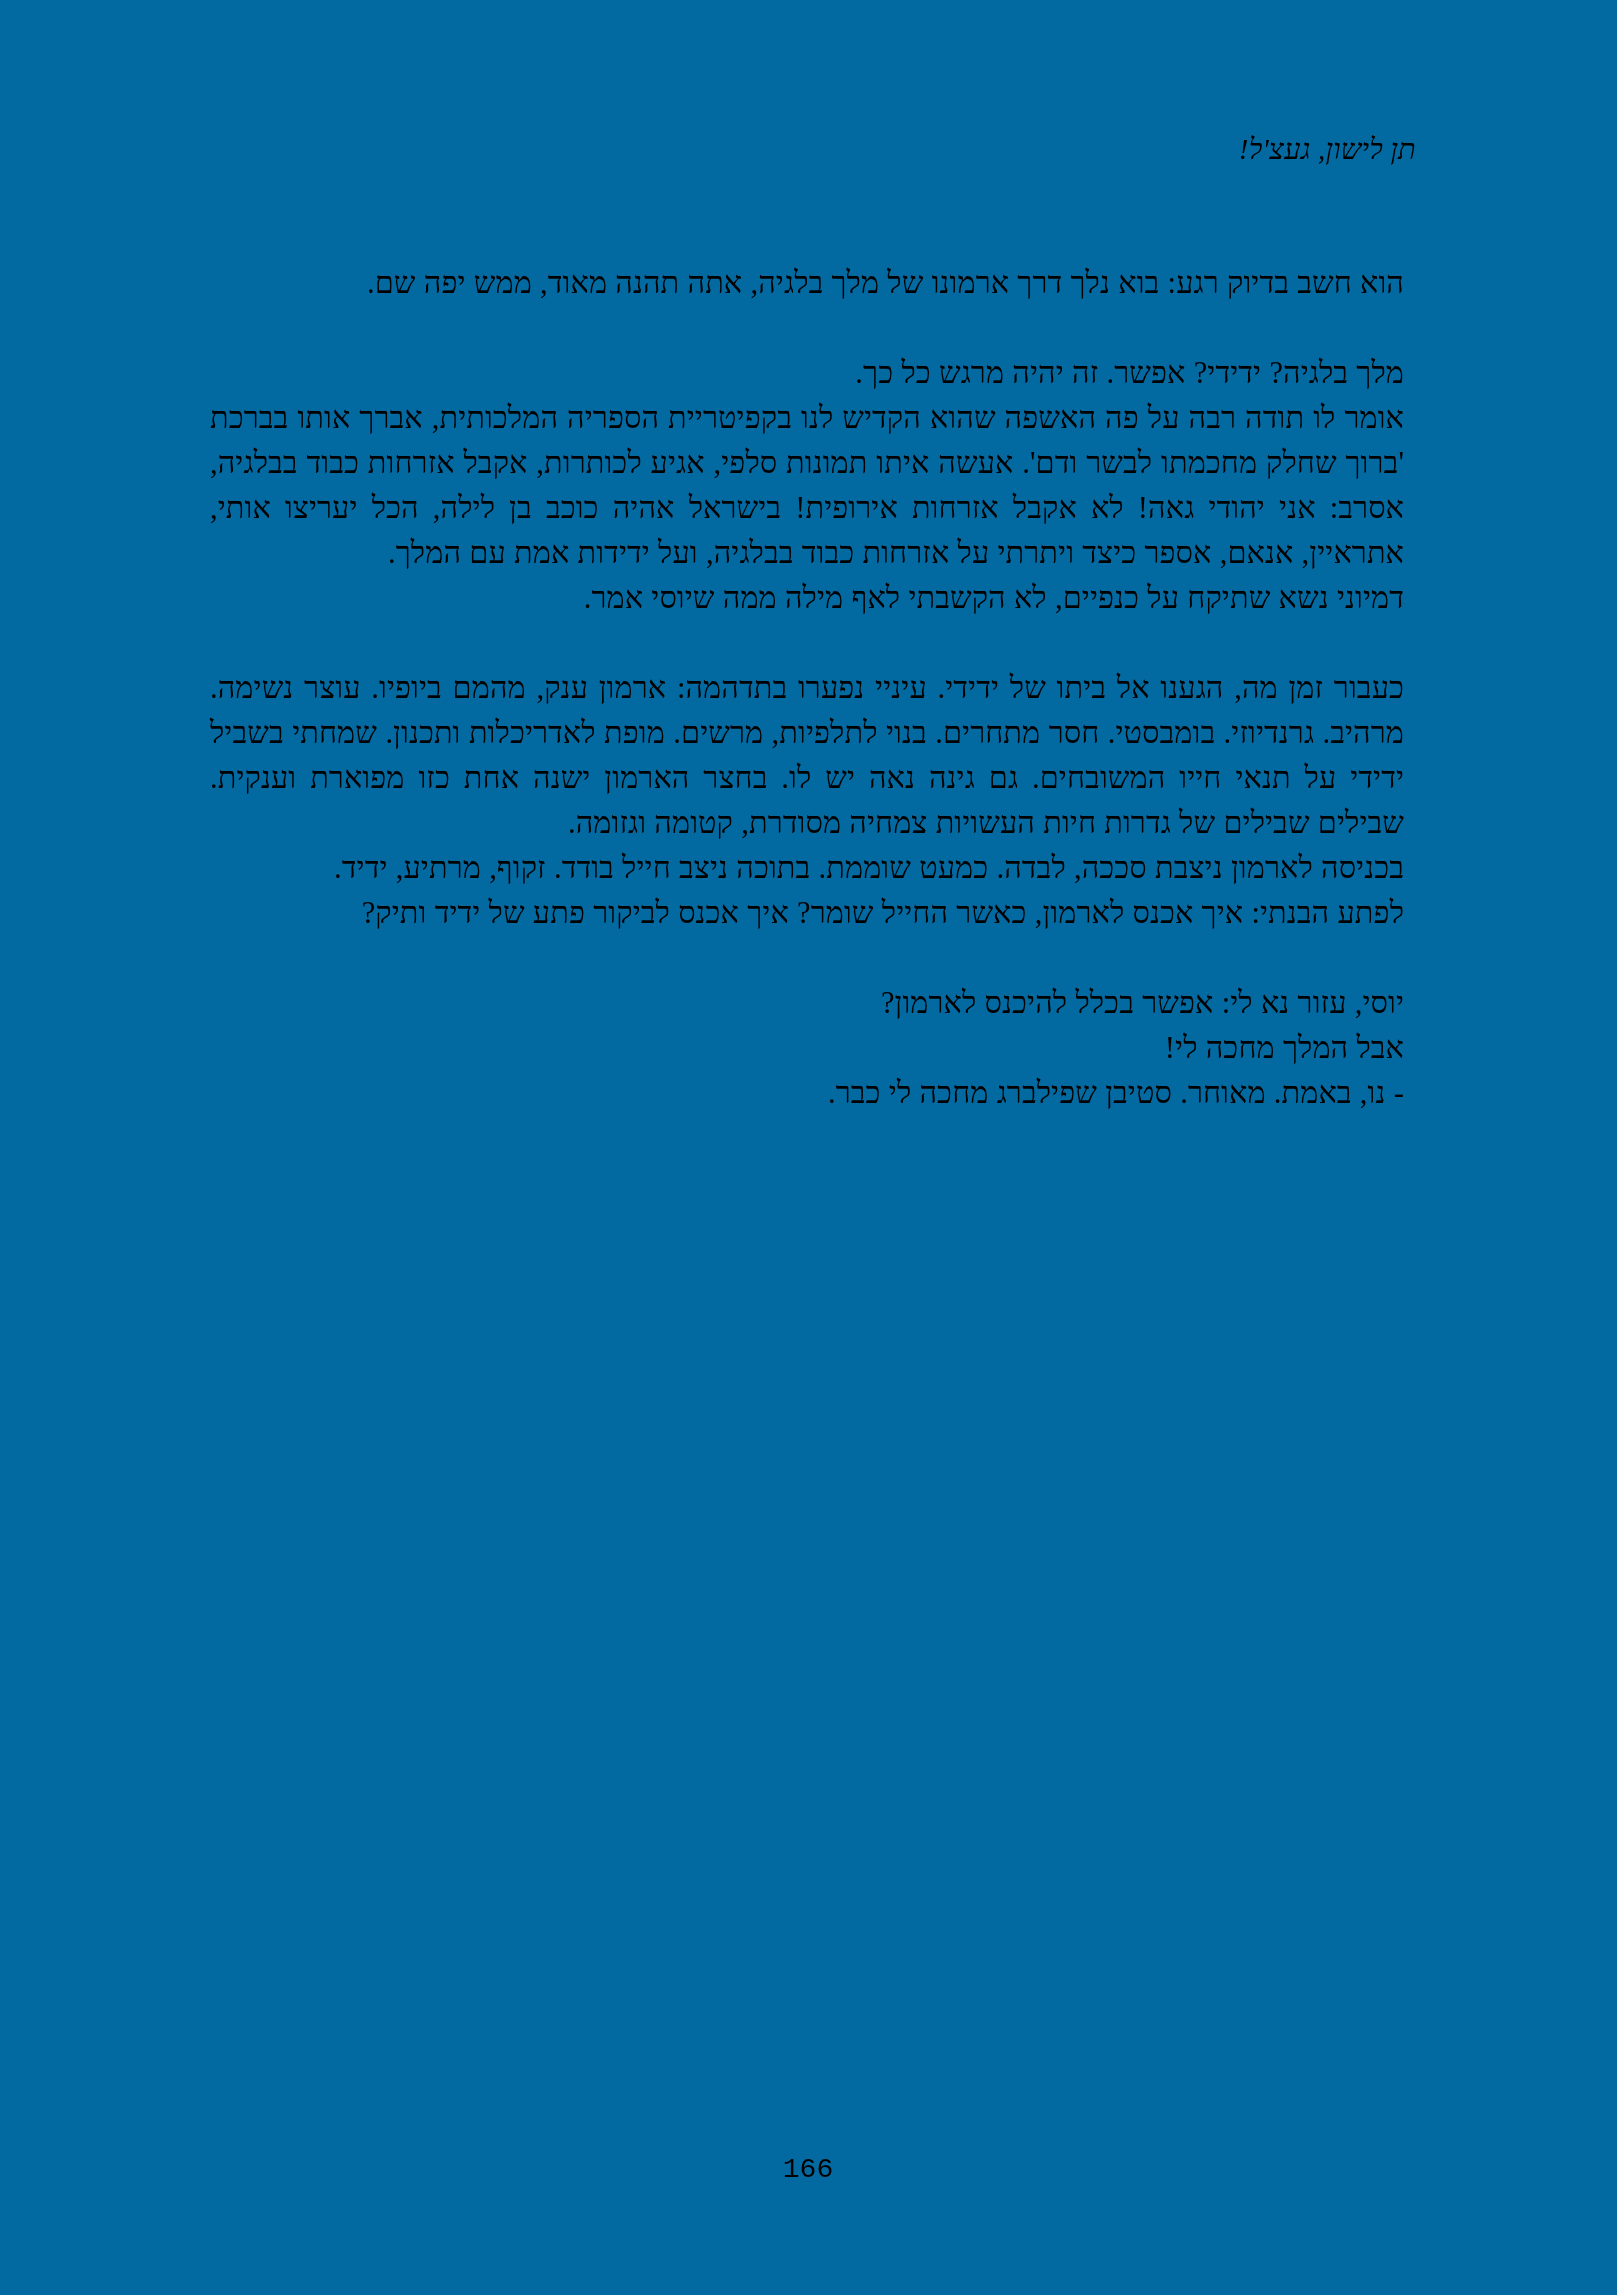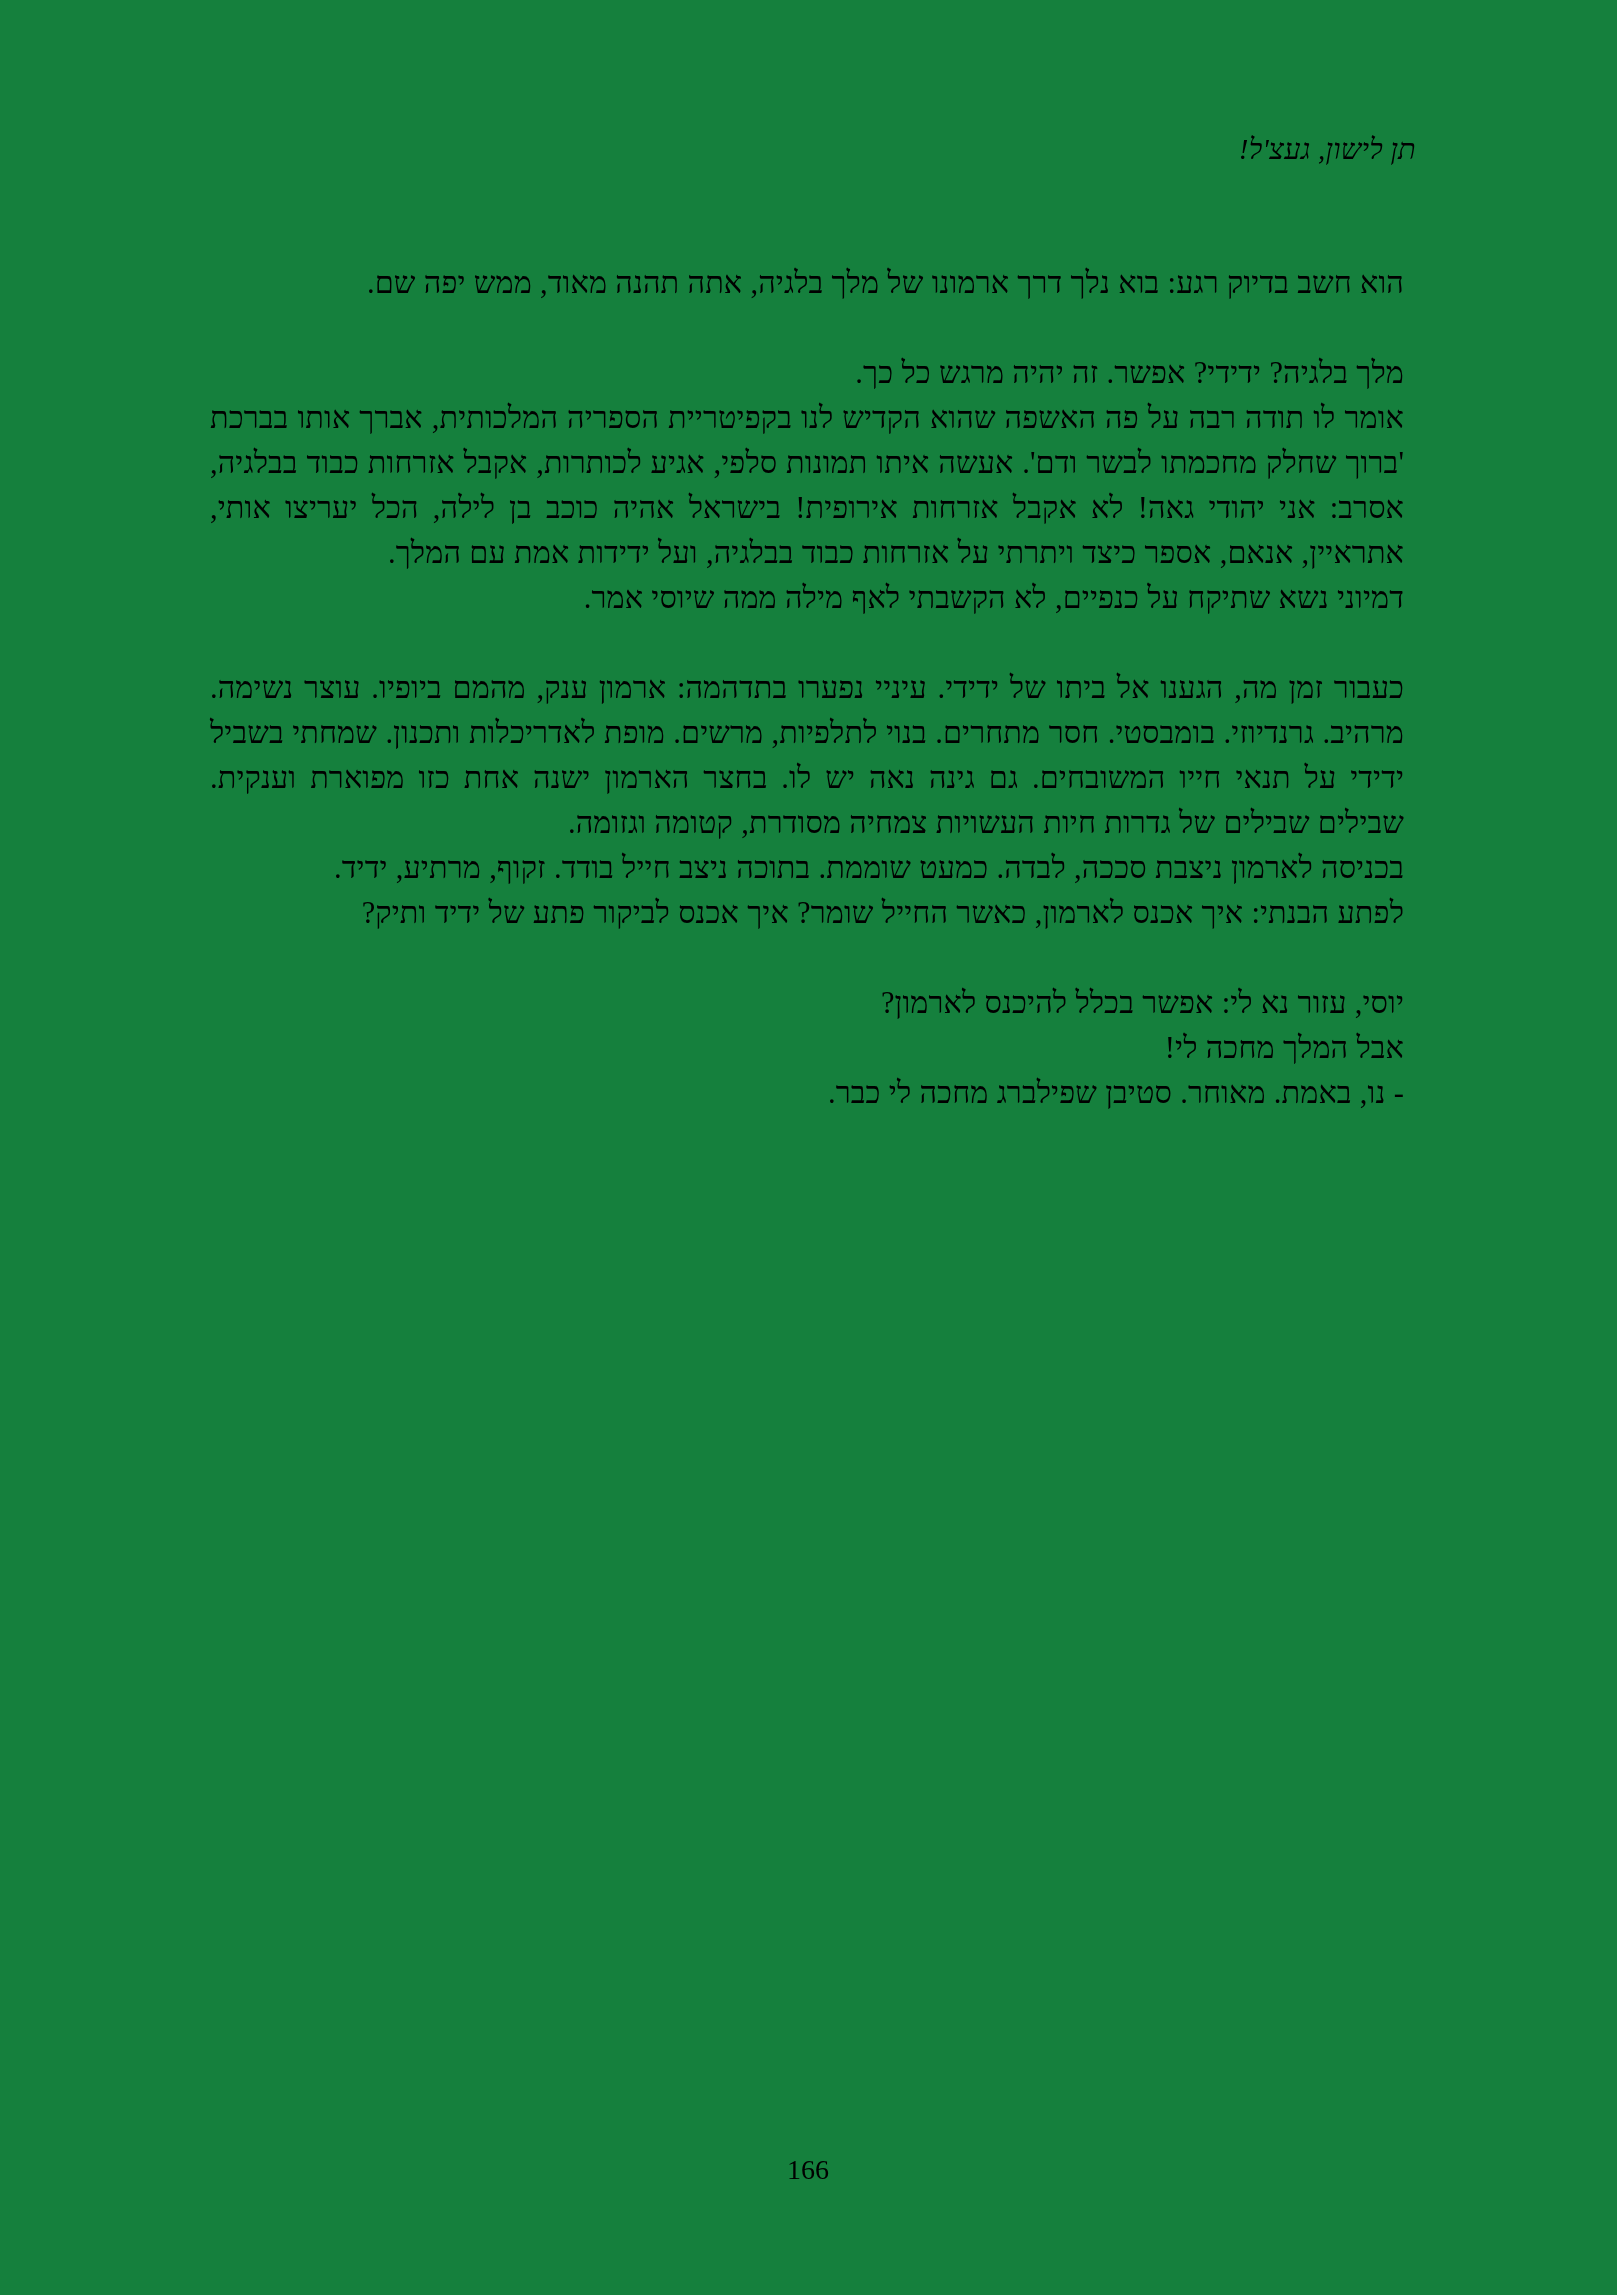--- a/index.html
+++ b/index.html
@@ -9,21 +9,21 @@
     background: #ffffff;
   }
   body {
     font-family: "Liberation Serif", "DejaVu Serif", serif;
     color: #000000;
   }
   .page {
     position: relative;
     width: 1618px;
     height: 2295px;
-    background: #15803d;
+    background: #0369a1;
     box-sizing: border-box;
     overflow: hidden;
   }
   .running-head {
     position: absolute;
     top: 134px;
     right: 201px;
     left: 201px;
     text-align: right;
     font-style: italic;
@@ -56,21 +56,21 @@
   .gap-large {
     height: 45px;
   }
   .page-number {
     position: absolute;
     left: 0;
     right: 0;
     top: 2154px;
     text-align: center;
     font-size: 28px;
-    font-family: Liberation Serif, serif;
+    font-family: Liberation Mono, monospace;
     direction: ltr;
   }
 </style>
 </head>
 <body>
 
 <div class="page">
 
   <div class="running-head">תן לישון, געצ'ל!</div>
 

